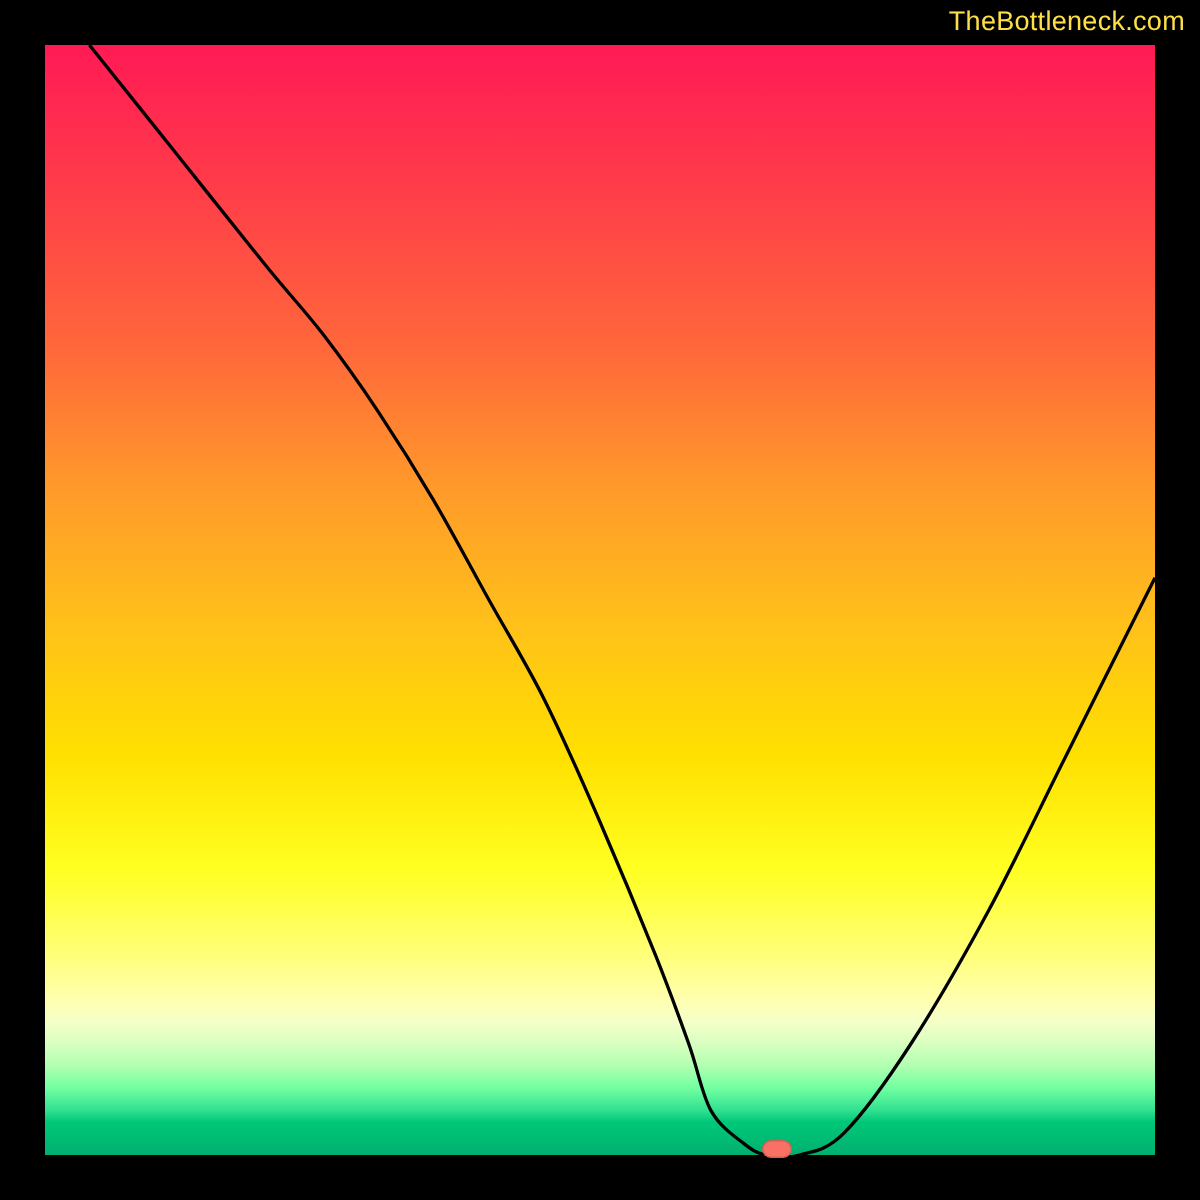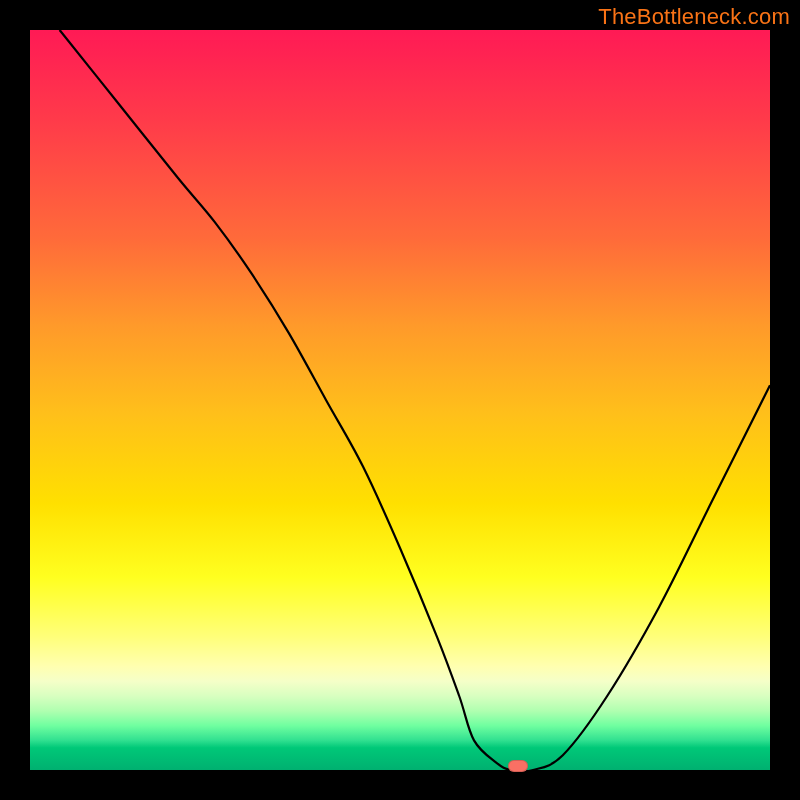--- a/index.html
+++ b/index.html
@@ -13,22 +13,22 @@
   .frame {
     position: relative;
     width: 800px;
     height: 800px;
     background: #000;
   }
   .watermark {
     position: absolute;
     top: 4px;
     right: 10px;
-    color: #f97316;
-    font-size: 22px;
+    color: #fde047;
+    font-size: 18px;
     font-weight: 500;
     letter-spacing: 0.2px;
     z-index: 5;
   }
   .plot {
     position: absolute;
     left: 30px;
     top: 30px;
     width: 740px;
     height: 740px;

